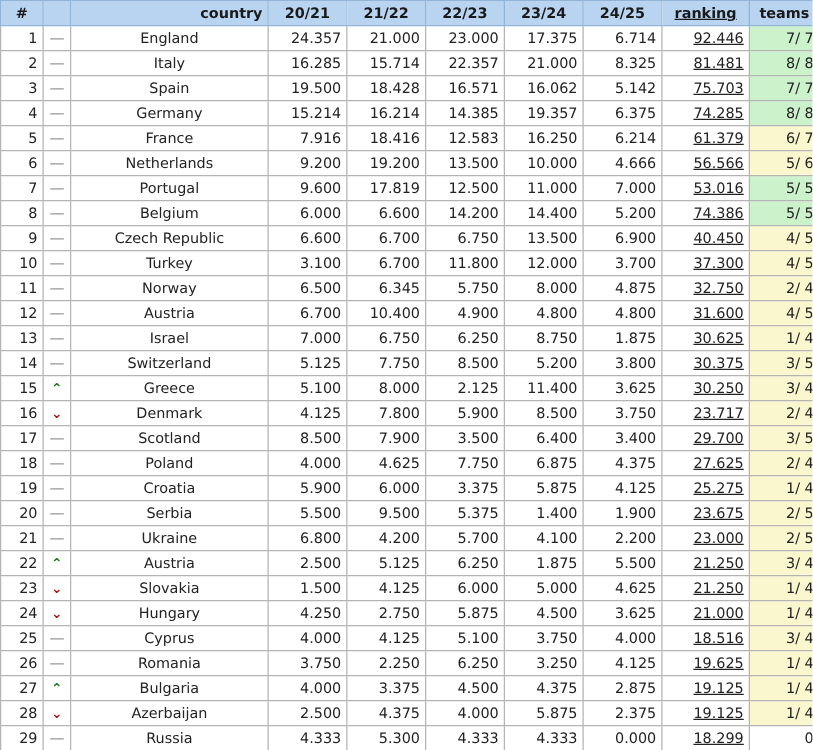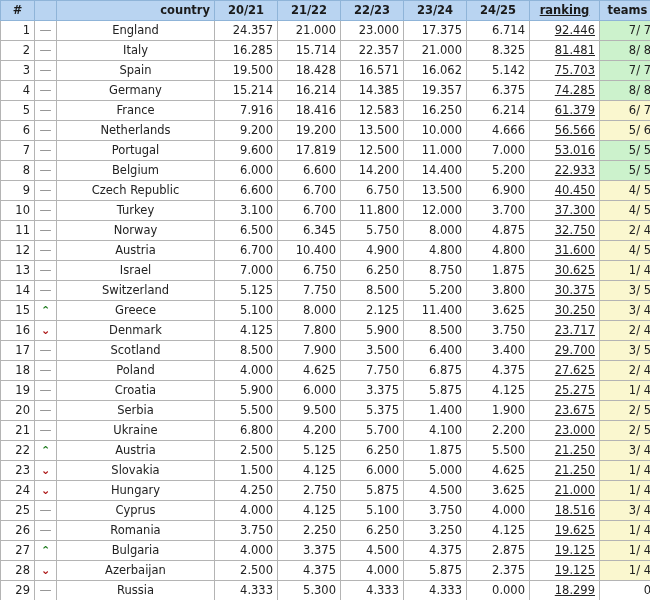--- a/index.html
+++ b/index.html
@@ -183,21 +183,21 @@
       </tr>
       <tr>
         <td class="col-rank num">8</td>
         <td class="col-move"><span class="move-icon move-same">—</span></td>
         <td class="col-country">Belgium</td>
         <td class="col-season num">6.000</td>
         <td class="col-season num">6.600</td>
         <td class="col-season num">14.200</td>
         <td class="col-season num">14.400</td>
         <td class="col-season num">5.200</td>
-        <td class="col-ranking num">22.933</td>
+        <td class="col-ranking num">74.386</td>
         <td class="col-teams num teams-full">5/ 5</td>
       </tr>
       <tr>
         <td class="col-rank num">9</td>
         <td class="col-move"><span class="move-icon move-same">—</span></td>
         <td class="col-country">Czech Republic</td>
         <td class="col-season num">6.600</td>
         <td class="col-season num">6.700</td>
         <td class="col-season num">6.750</td>
         <td class="col-season num">13.500</td>

